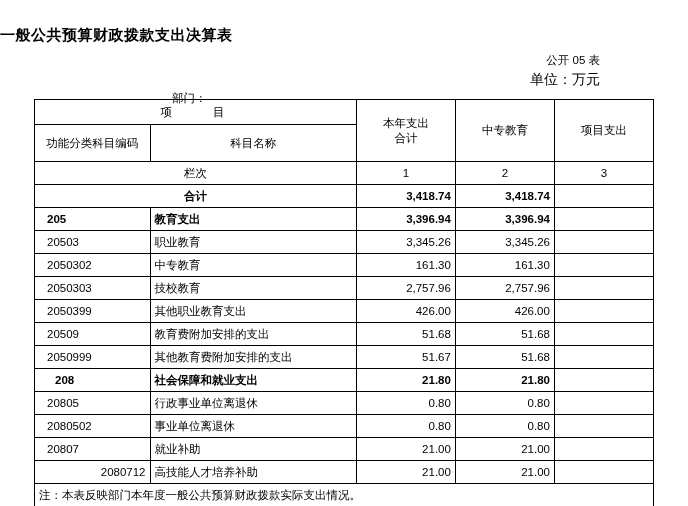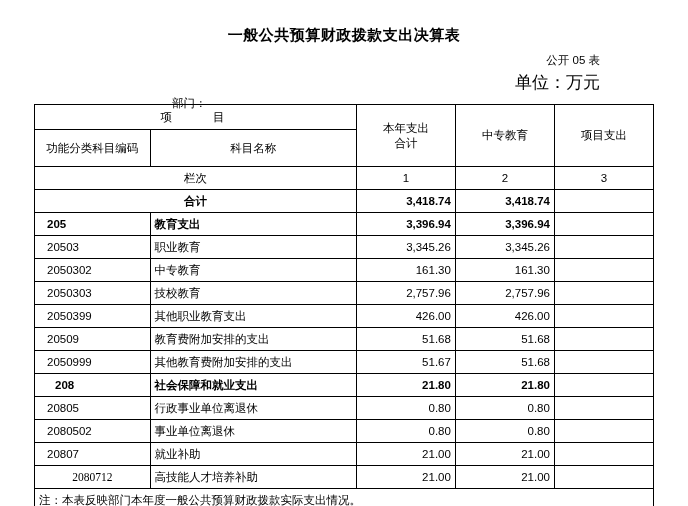--- a/index.html
+++ b/index.html
@@ -14,35 +14,34 @@
     color: #000000;
     overflow: hidden;
   }
   .page {
     position: relative;
     width: 688px;
     height: 506px;
     box-sizing: border-box;
   }
   .doc-title {
-    text-align: center;
     font-size: 15px;
     font-weight: bold;
     margin-top: 26px;
     letter-spacing: 0.5px;
   }
   .sub-line {
     text-align: right;
     font-size: 11.5px;
     padding-right: 88px;
     margin-top: 8px;
   }
   .sub-line2 {
     text-align: right;
-    font-size: 17px;
+    font-size: 14px;
     padding-right: 88px;
     margin-top: 3px;
   }
   .dept-row {
     position: relative;
     height: 14px;
     margin-top: -14px;
   }
   .dept-label {
     position: absolute;
@@ -211,21 +210,21 @@
           <td class="num"></td>
         </tr>
         <tr>
           <td class="c-code center" style="text-align: left; padding-left: 12px;">20807</td>
           <td class="c-name">就业补助</td>
           <td class="num">21.00</td>
           <td class="num">21.00</td>
           <td class="num"></td>
         </tr>
         <tr>
-          <td class="c-code center" style="text-align: center;  font-family: Liberation Serif, serif;">2080712</td>
+          <td class="c-code center" style="text-align: right; ">2080712</td>
           <td class="c-name">高技能人才培养补助</td>
           <td class="num">21.00</td>
           <td class="num">21.00</td>
           <td class="num"></td>
         </tr>
       </tbody>
     <tbody>
       <tr class="note">
         <td colspan="5">注：本表反映部门本年度一般公共预算财政拨款实际支出情况。</td>
       </tr>

